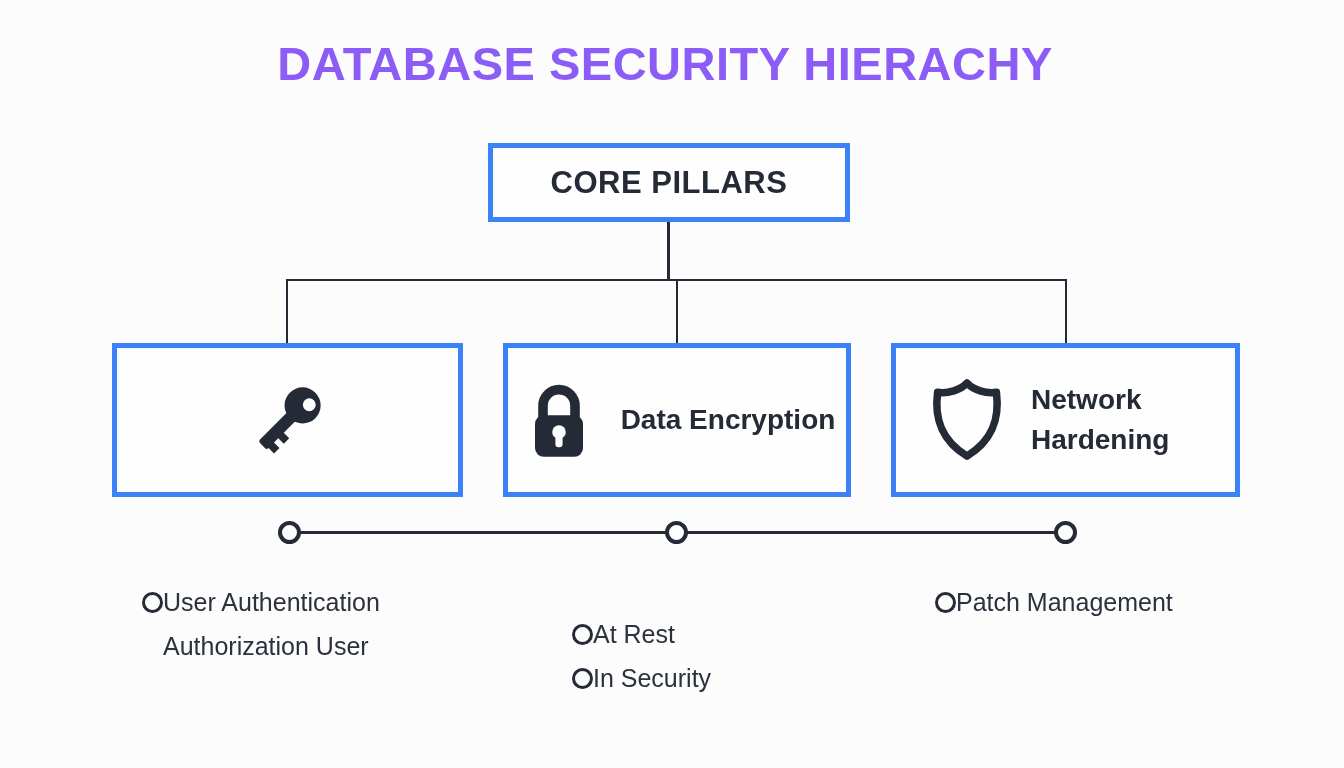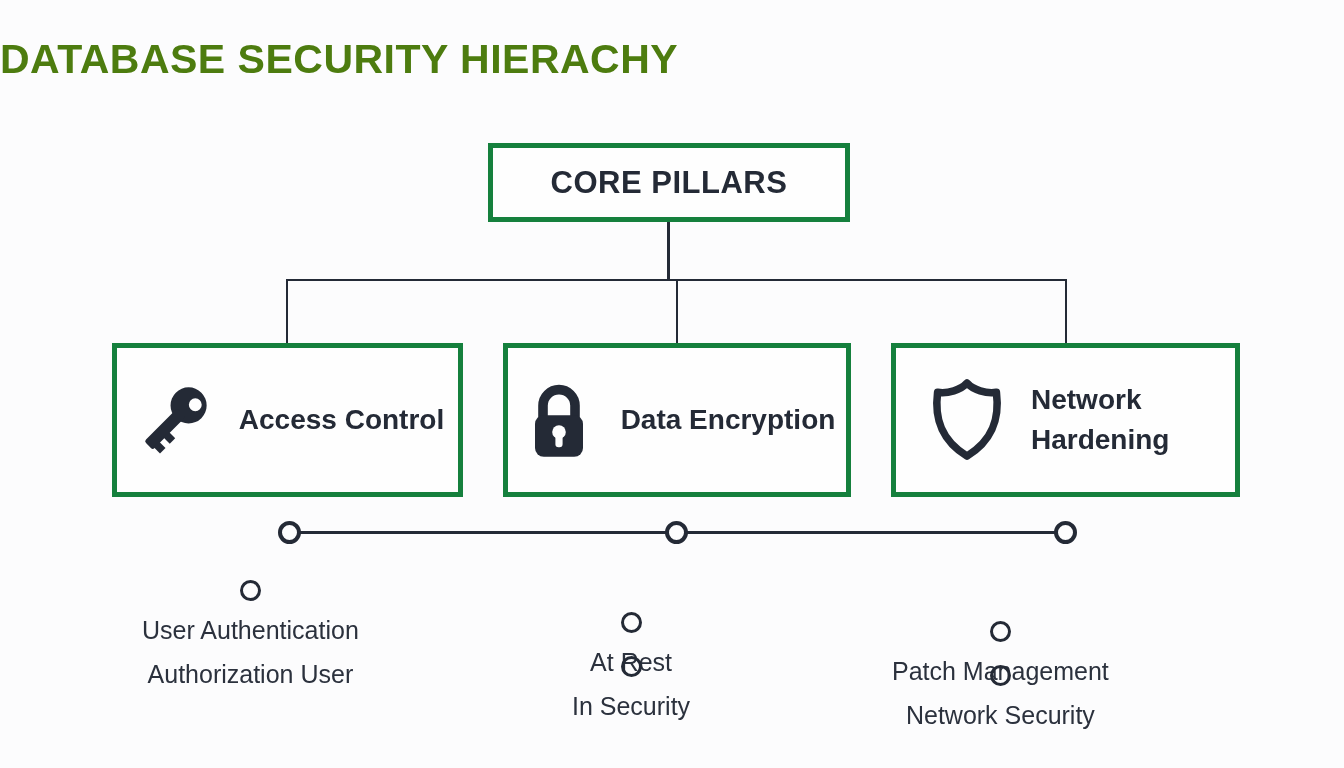--- a/index.html
+++ b/index.html
@@ -14,29 +14,30 @@
     height: 768px;
     background: #fcfcfd;
     overflow: hidden;
     color: #242a36;
   }
   .title {
     position: absolute;
     top: 36px;
     left: 0;
     width: 1330px;
-    font-size: 41px;
+    text-align: center;
+    font-size: 47px;
     font-weight: bold;
     letter-spacing: 0.5px;
-    color: #4d7c0f;
+    color: #8b5cf6;
   }
   .node {
     position: absolute;
     box-sizing: border-box;
-    border: 5px solid #15803d;
+    border: 5px solid #3b82f6;
     background: #fefefe;
     display: flex;
     align-items: center;
     justify-content: center;
   }
   .root-node {
     left: 488px;
     top: 143px;
     width: 362px;
     height: 79px;
@@ -91,29 +92,27 @@
   .tl-dot-right { left: 1054px; }
   
   .detail-list {
     position: absolute;
     top: 580px;
     display: flex;
     flex-direction: column;
   }
   #list-access  { left: 142px; }
   #list-encrypt { left: 572px; margin-top: 32px; }
-  #list-harden  { left: 892px; margin-top: 41px; }
+  #list-harden  { left: 935px; }
   .detail-item {
     display: flex;
     align-items: center;
-    gap: 15px;
     height: 44px;
     font-size: 25px;
     color: #2b313d;
-    flex-direction: column;
   }
   .bullet {
     flex: 0 0 auto;
     width: 15px;
     height: 15px;
     border: 3px solid #242a36;
     border-radius: 50%;
     background: transparent;
   }
   .bullet[data-visible="false"] { visibility: hidden; }
@@ -141,21 +140,20 @@
       <svg width="86" height="86" viewBox="0 0 100 100">
         <g transform="rotate(45 50 50)" fill="#242a36">
           <circle cx="50" cy="26" r="21"></circle>
           <circle cx="55" cy="20" r="7.5" fill="#fefefe"></circle>
           <rect x="43" y="38" width="14" height="54" rx="3"></rect>
           <rect x="55" y="64" width="11" height="9"></rect>
           <rect x="55" y="80" width="11" height="9"></rect>
         </g>
       </svg>
     </span>
-    <span class="label">Access Control</span>
   </div>
 
   <div class="node pillar-box" id="pillar-encrypt">
     <span class="icon-wrap">
       <svg width="80" height="86" viewBox="0 0 100 104">
         <path d="M30 52 V34 a20 20 0 0 1 40 0 V52" fill="none" stroke="#242a36" stroke-width="12"></path>
         <rect x="20" y="46" width="60" height="52" rx="11" fill="#242a36"></rect>
         <circle cx="50" cy="67" r="8.5" fill="#fefefe"></circle>
         <rect x="45.5" y="70" width="9" height="16" rx="4" fill="#fefefe"></rect>
       </svg>
@@ -197,19 +195,15 @@
       <span class="bullet" data-visible="true"></span>
       <span>In Security</span>
     </div>
   </div>
 
   <div class="detail-list" id="list-harden">
     <div class="detail-item">
       <span class="bullet" data-visible="true"></span>
       <span>Patch Management</span>
     </div>
-    <div class="detail-item">
-      <span class="bullet" data-visible="true"></span>
-      <span>Network Security</span>
-    </div>
   </div>
 
 </div>
 
 </body></html>

